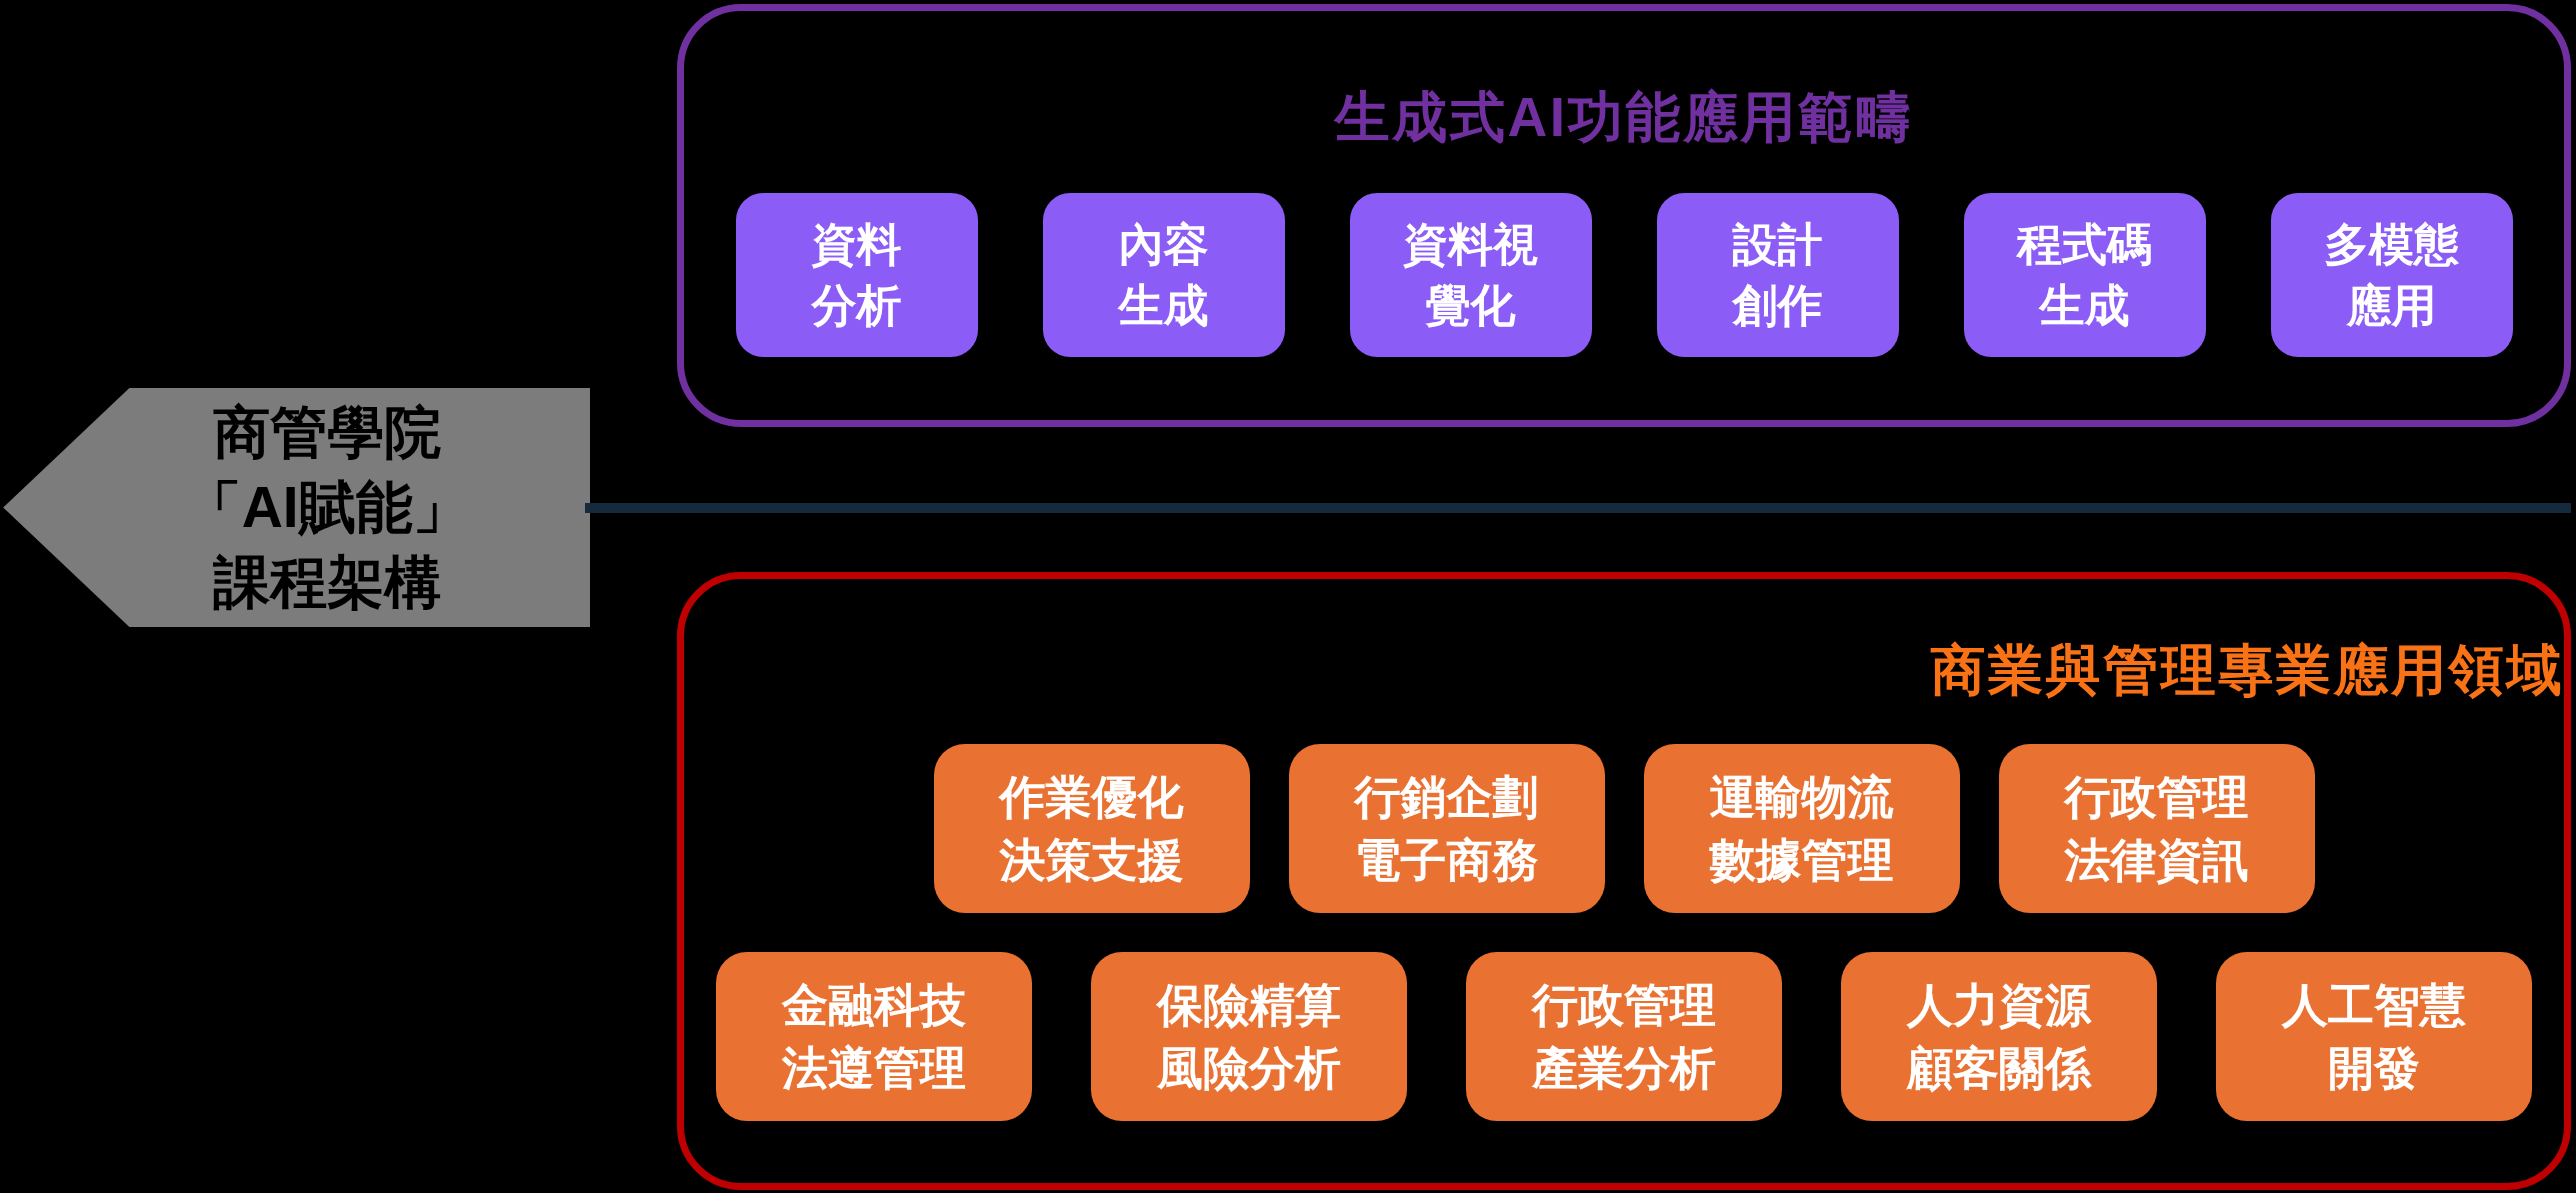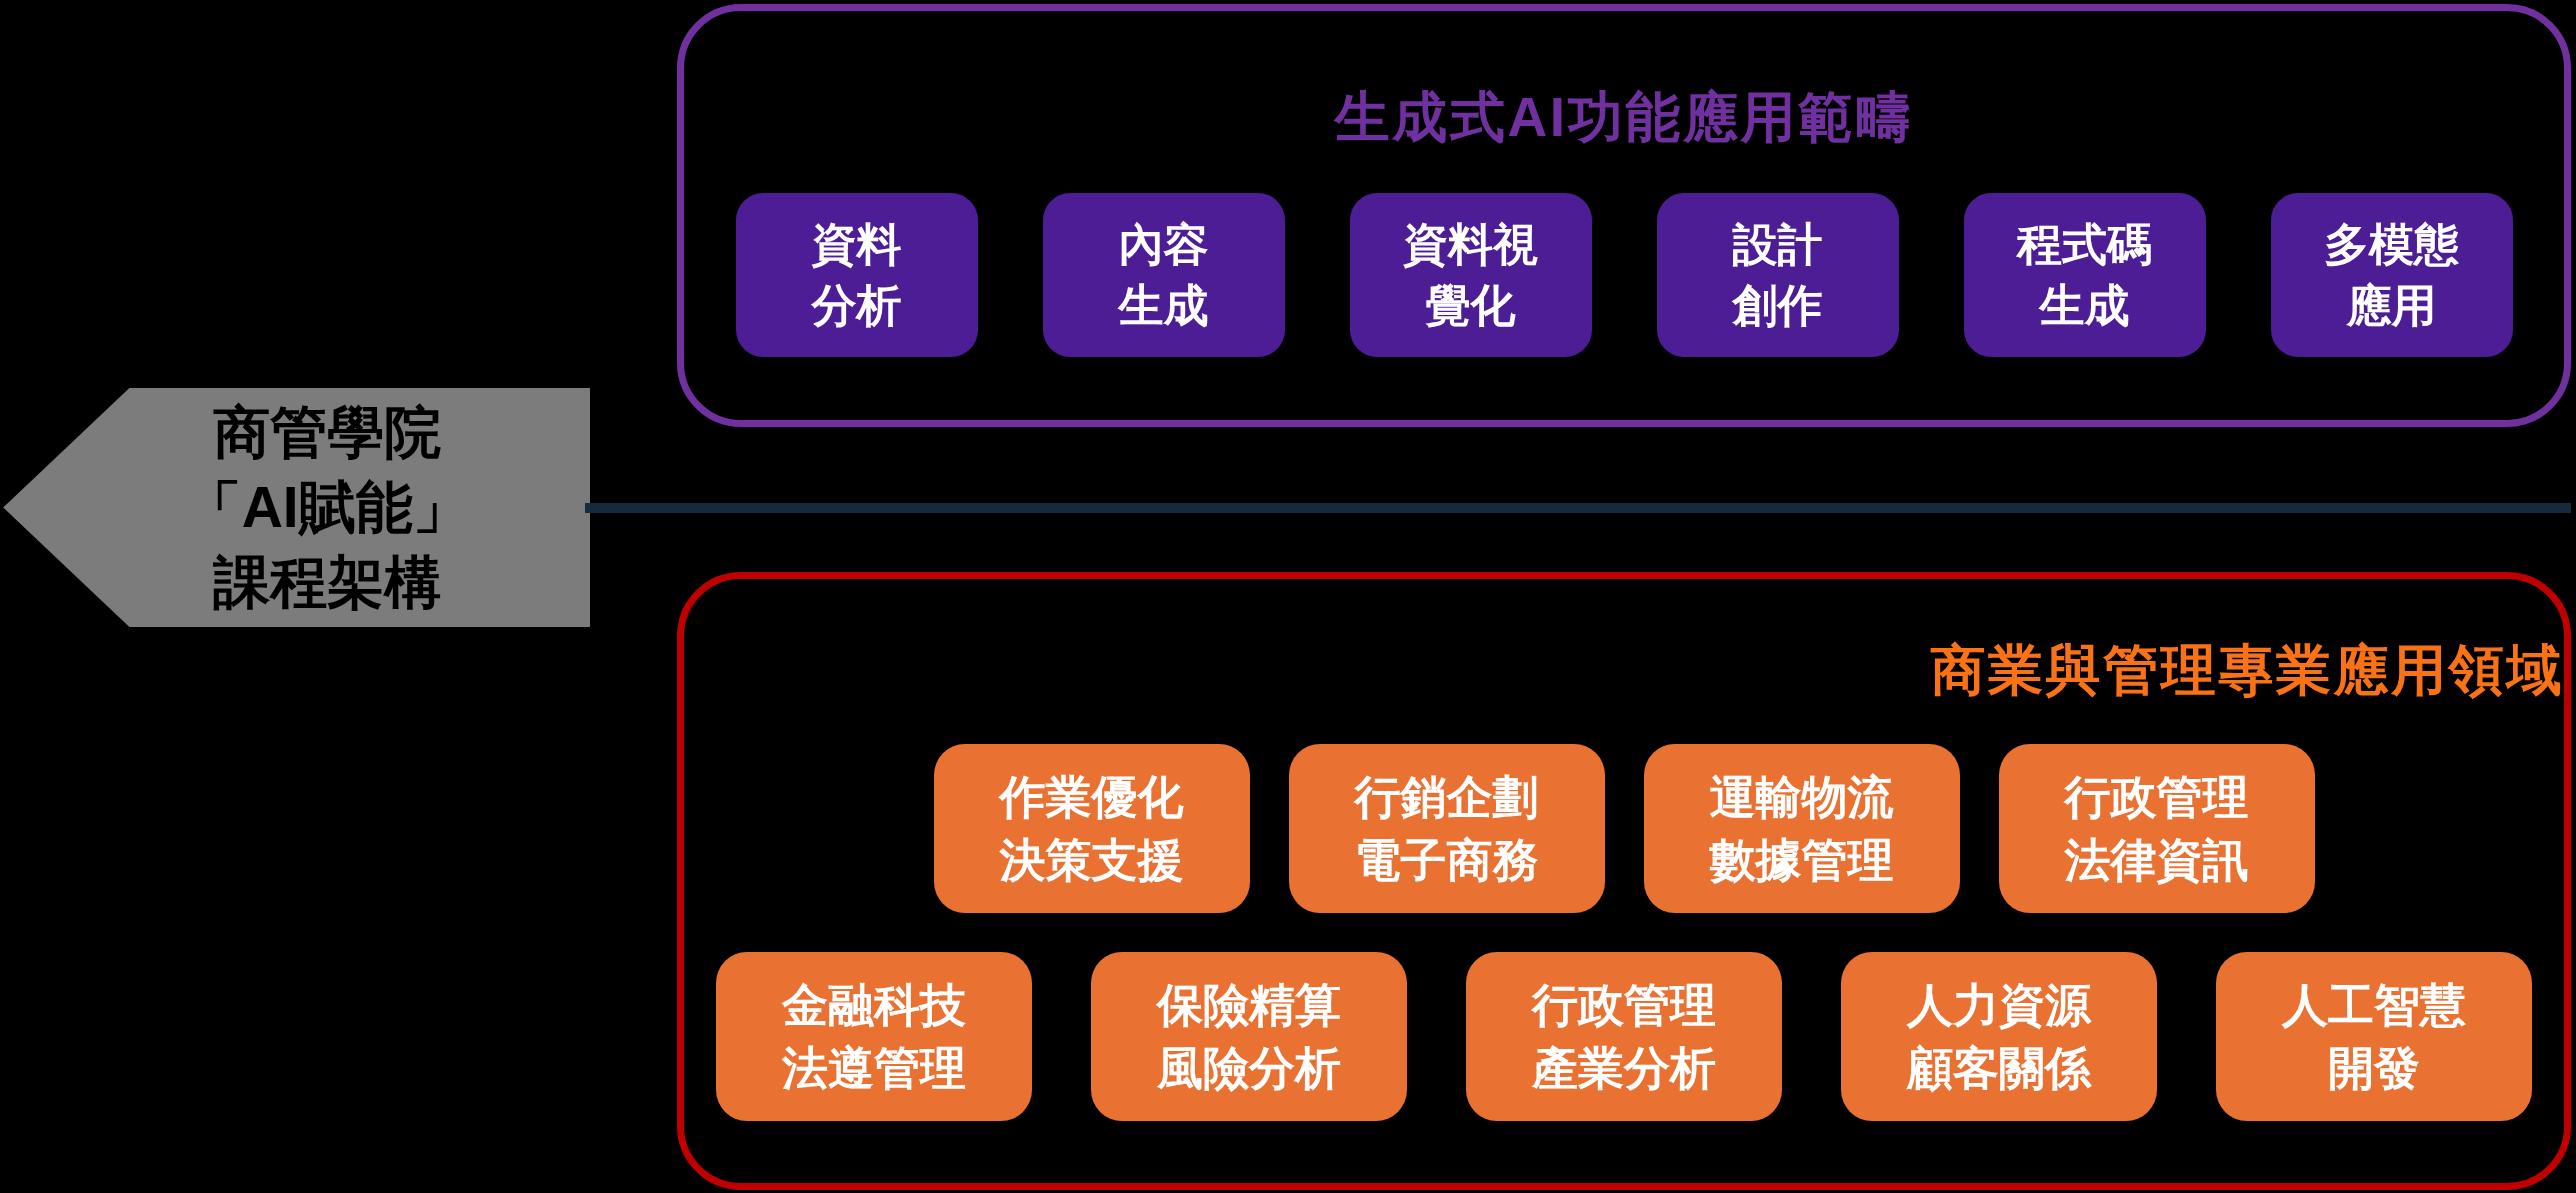--- a/index.html
+++ b/index.html
@@ -35,21 +35,21 @@
   .top-box .box-title{top:70px;color:#7030A0;}
   .bottom-box .box-title{top:55px;color:#f97316;text-align:right;}
   .button-row{position:absolute;left:0;right:0;display:flex;justify-content:center;}
   .row-purple{top:182px;gap:65px;}
   .row-orange-1{top:165px;gap:39px;}
   .row-orange-2{top:373px;gap:59px;}
   .chip{
     display:flex;align-items:center;justify-content:center;
     color:#FFFFFF;font-weight:bold;text-align:center;white-space:pre-line;
   }
-  .chip-purple{width:242px;height:164px;border-radius:27px;background:#4c1d95;font-size:45px;line-height:61px;}
+  .chip-purple{width:242px;height:164px;border-radius:27px;background:#8b5cf6;font-size:45px;line-height:61px;}
   .chip-orange{width:316px;height:169px;border-radius:31px;background:#E97132;font-size:46px;line-height:63px;}
 </style>
 </head>
 <body>
 
 <div class="arrow">
   <div class="arrow-text">商管學院
 「AI賦能」
 課程架構</div>
 </div>

